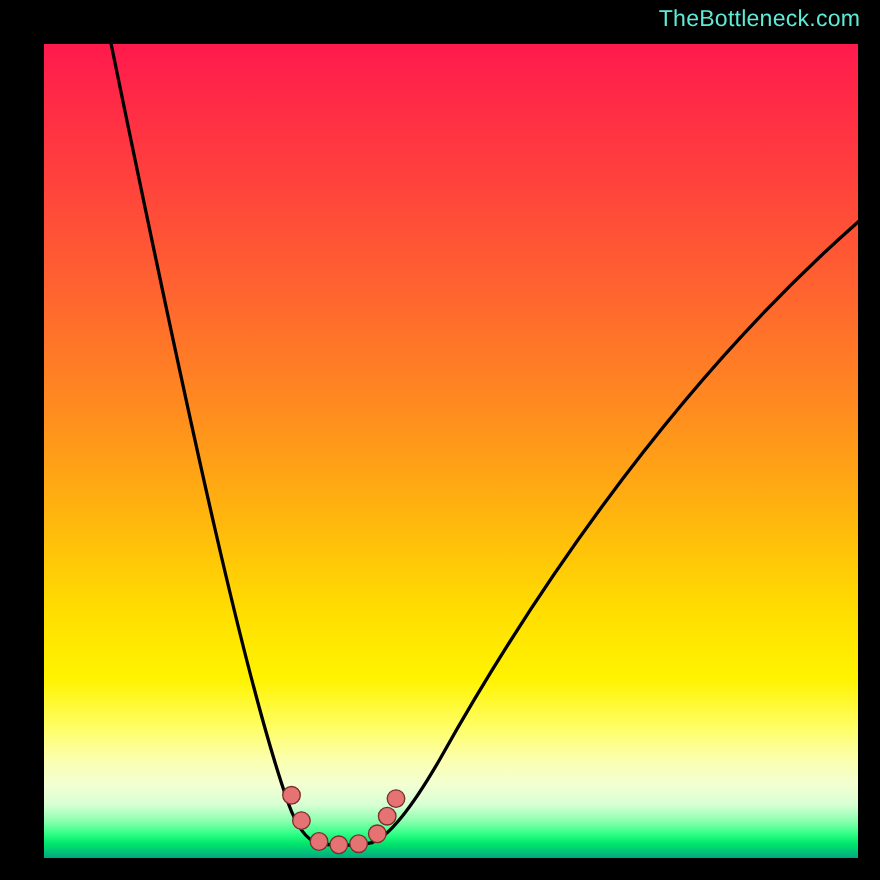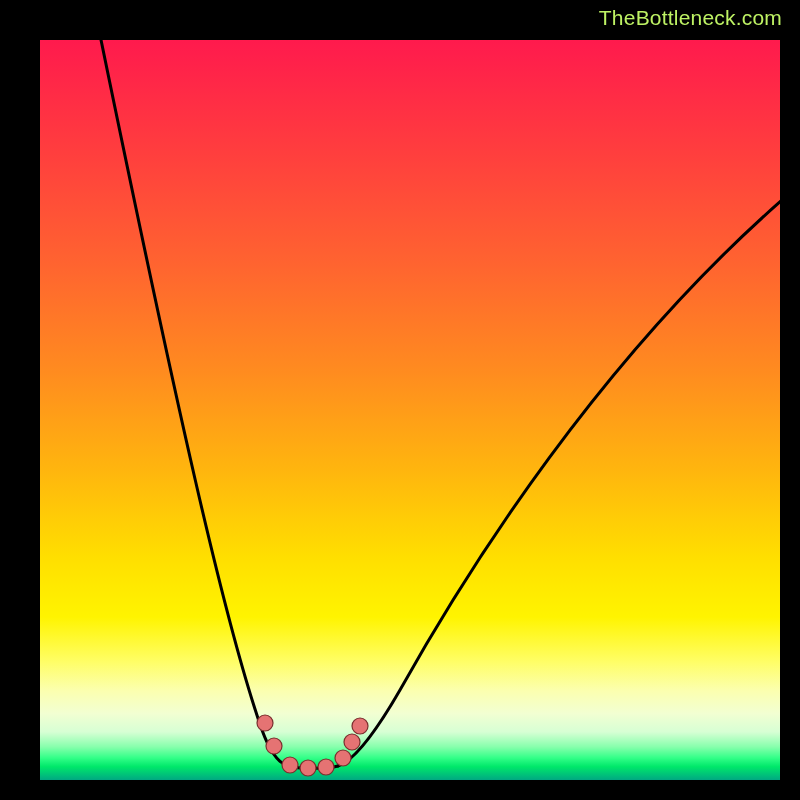--- a/index.html
+++ b/index.html
@@ -51,21 +51,21 @@
       #33ff88 97%,
       #00e86a 98.2%,
       #00c877 99.1%,
       #00a882 100%
     );
   }
   .watermark {
     position: absolute;
     top: 6px;
     right: 18px;
-    color: #bef264;
+    color: #5eead4;
     font-size: 21px;
     font-weight: 500;
     letter-spacing: 0.2px;
     user-select: none;
   }
   svg.curve {
     position: absolute;
     left: 0;
     top: 0;
     width: 100%;

